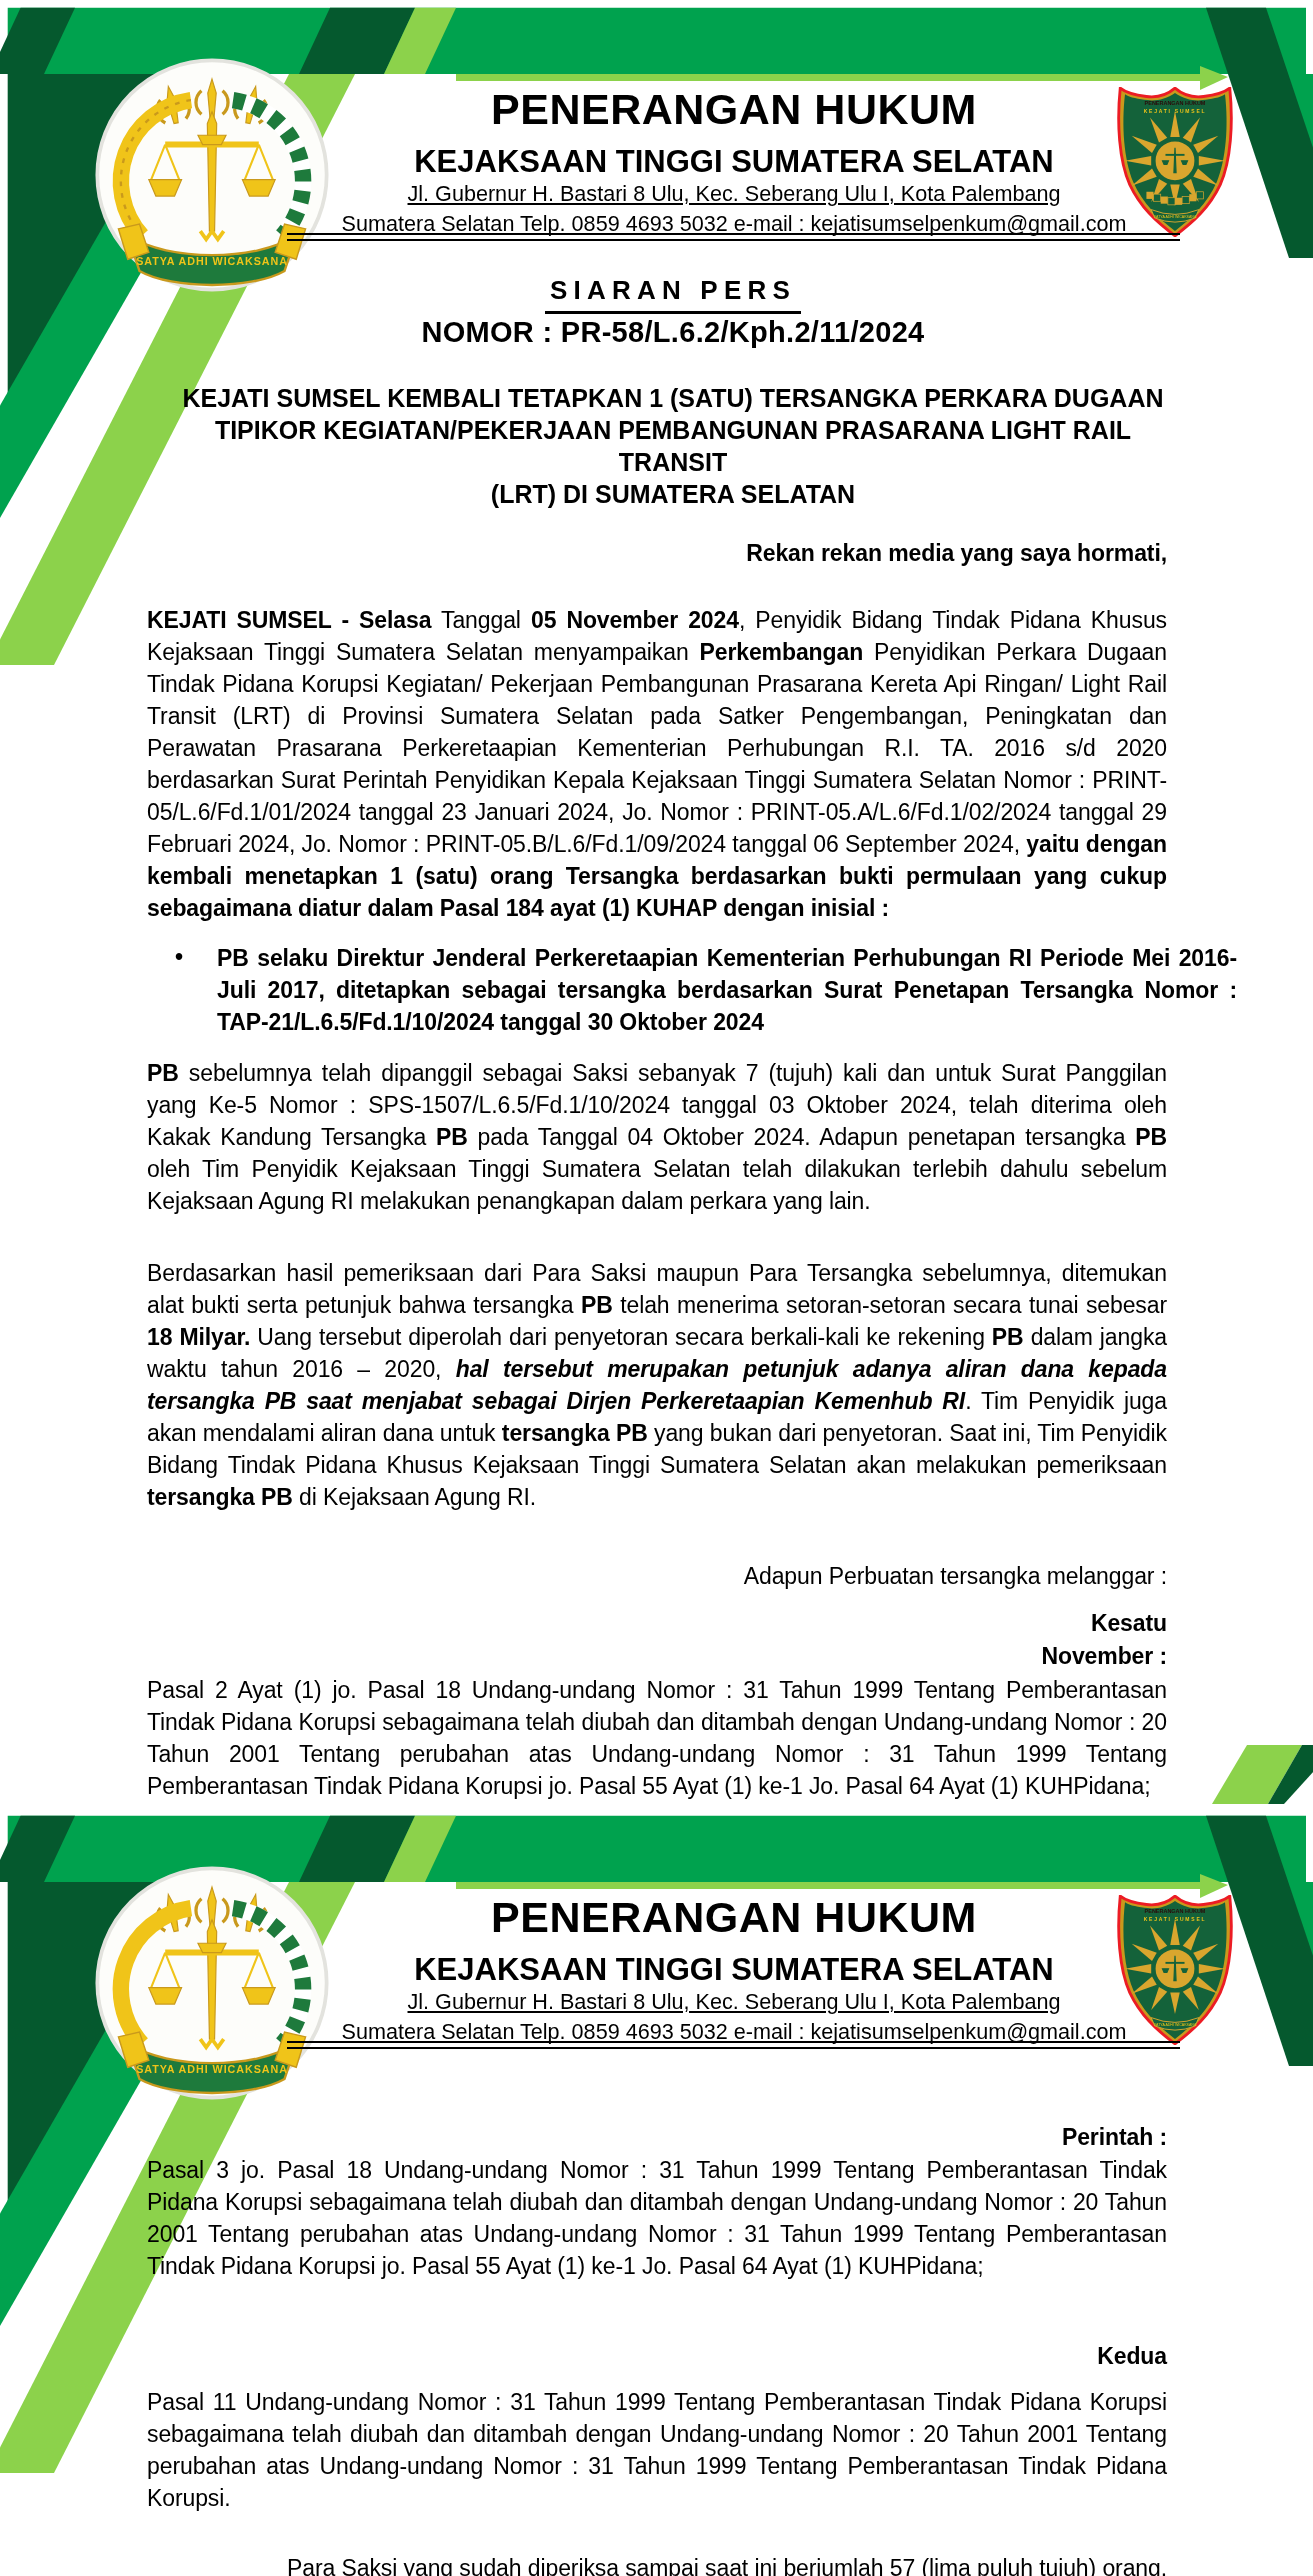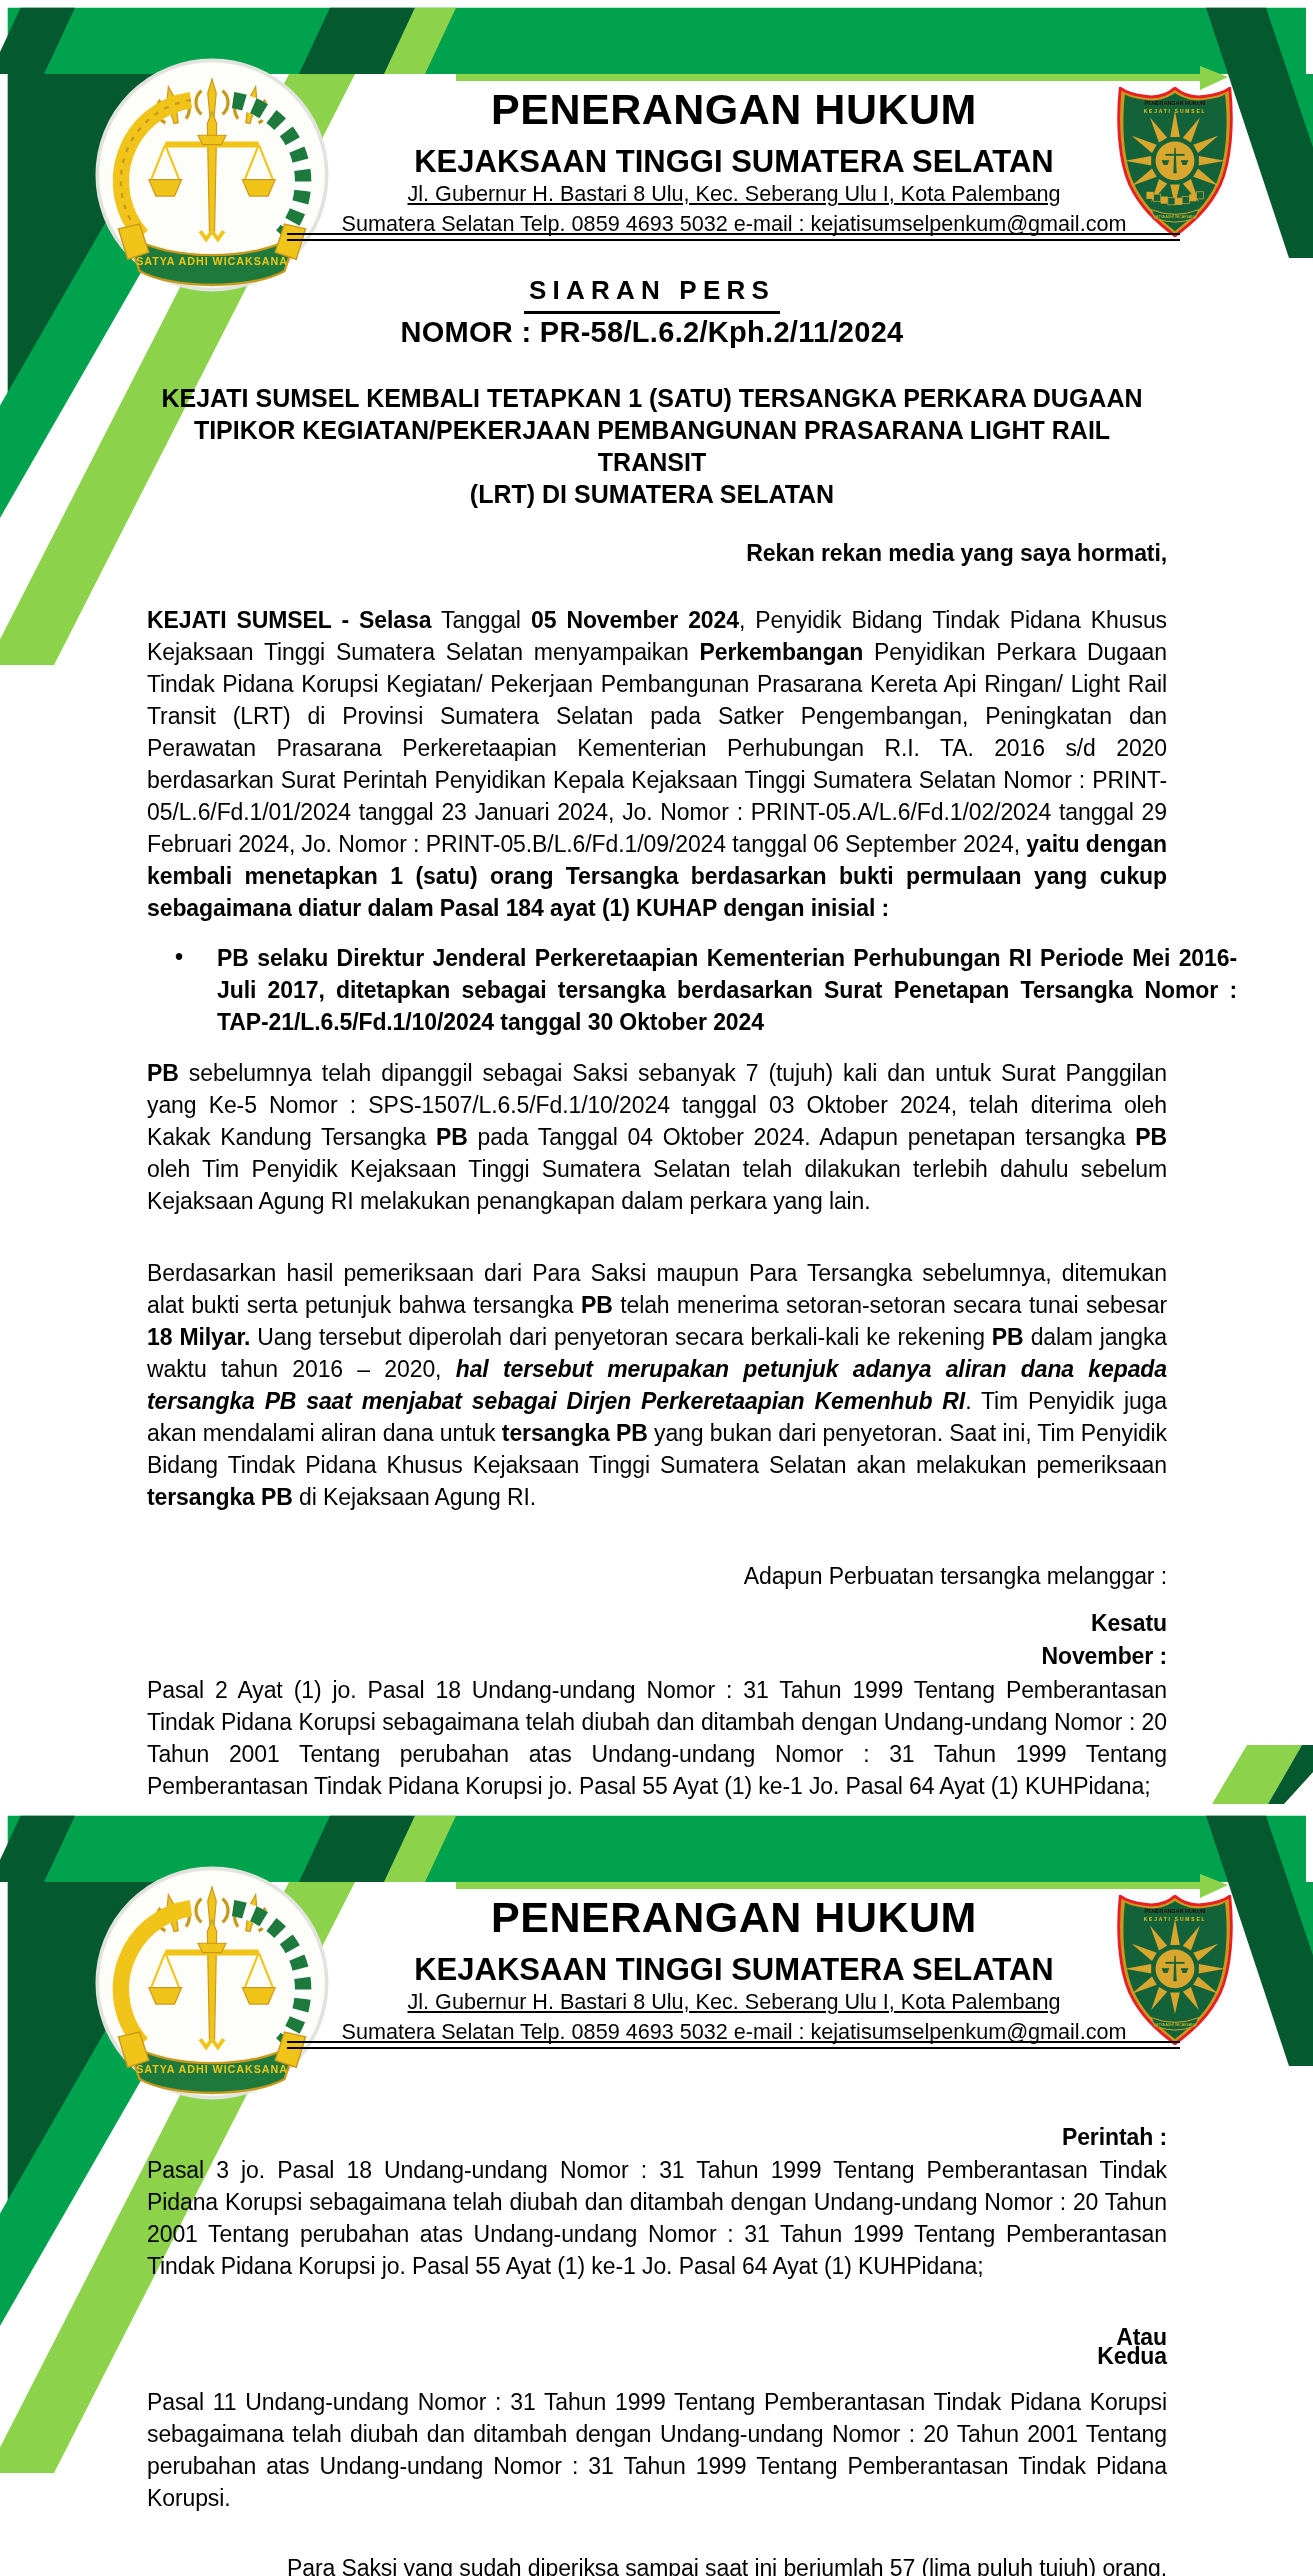--- a/index.html
+++ b/index.html
@@ -13,21 +13,21 @@
   .decor{position:absolute;inset:0;pointer-events:none;}
   .z1{z-index:1}.z2{z-index:2}.z3{z-index:3}
   .abs{position:absolute;}
   
   .hwrap{position:absolute;left:286px;width:896px;text-align:center;z-index:4;}
   .h-title{font-size:43px;font-weight:bold;letter-spacing:0.5px;white-space:nowrap;}
   .h-org{font-size:31px;font-weight:bold;white-space:nowrap;}
   .h-addr{font-size:21.6px;white-space:nowrap;text-decoration:underline;}
   .rule{position:absolute;left:287px;width:893px;height:2.1px;background:#000;z-index:4;}
   
-  .cblock{position:absolute;left:142px;width:1020px;text-align:center;z-index:4;}
+  .cblock{position:absolute;left:163px;width:1020px;text-align:center;z-index:4;}
   .pblock{position:absolute;left:147px;width:1020px;font-size:23px;line-height:32px;
           text-align:justify;letter-spacing:-0.1px;z-index:4;}
   .siaran{font-size:26px;font-weight:bold;letter-spacing:6.2px;
           border-bottom:3.6px solid #000;padding:0 5.2px 5.2px 5.2px;display:inline-block;}
   .nomor{font-size:29px;font-weight:bold;letter-spacing:0.3px;white-space:nowrap;}
   .headline{font-size:25px;font-weight:bold;line-height:32px;white-space:pre-line;text-align:center;}
   .bold{font-weight:bold;}
   .bullet-row{padding-left:70px;position:relative;font-weight:bold;}
   .bullet-dot{position:absolute;left:28px;top:-1px;font-weight:bold;}
   .left{text-align:right;}
@@ -311,21 +311,20 @@
   </div>
   <div class="hwrap" style="top:211px;">
     <span class="h-addr">Sumatera Selatan Telp. 0859 4693 5032 e-mail : kejatisumselpenkum@gmail.com</span>
   </div>
   <div class="rule" style="top:233px;"></div>
   <div class="rule" style="top:239px;"></div>
 
   <div class="pblock bold left" style="top:313px;">Perintah :</div>
   <div class="pblock" style="top:346px;">Pasal 3 jo. Pasal 18 Undang-undang Nomor : 31 Tahun 1999 Tentang Pemberantasan Tindak Pidana Korupsi sebagaimana telah diubah dan ditambah dengan Undang-undang Nomor : 20 Tahun 2001 Tentang perubahan atas Undang-undang Nomor : 31 Tahun 1999 Tentang Pemberantasan Tindak Pidana Korupsi jo. Pasal 55 Ayat (1) ke-1 Jo. Pasal 64 Ayat (1) KUHPidana;</div>
 
-  <div class="pblock bold left" style="top:513px;">Atau</div>
   <div class="pblock bold left" style="top:532px;">Kedua</div>
   <div class="pblock" style="top:578px;">Pasal 11 Undang-undang Nomor : 31 Tahun 1999 Tentang Pemberantasan Tindak Pidana Korupsi sebagaimana telah diubah dan ditambah dengan Undang-undang Nomor : 20 Tahun 2001 Tentang perubahan atas Undang-undang Nomor : 31 Tahun 1999 Tentang Pemberantasan Tindak Pidana Korupsi.</div>
 
   <div class="pblock left" style="top:744px;">Para Saksi yang sudah diperiksa sampai saat ini berjumlah 57 (lima puluh tujuh) orang.</div>
 
   <div class="decor z1" style="background:#00A24E;clip-path:polygon(1247px 1772px,1314px 1772px,1314px 2005px,1072px 2005px);"></div>
   <div class="decor z2" style="background:#05592E;clip-path:polygon(1213px 1772px,1273px 1772px,994px 2005px,884px 2005px);"></div>
   <div class="decor z2" style="background:#8CD24B;clip-path:polygon(1084px 1904px,1314px 1904px,1314px 1940px,1020px 1940px);"></div>
   <div class="decor z3" style="background:#05592E;clip-path:polygon(1149px 1940px,1314px 1940px,1314px 2005px,1103px 2005px);"></div>
 </div>

